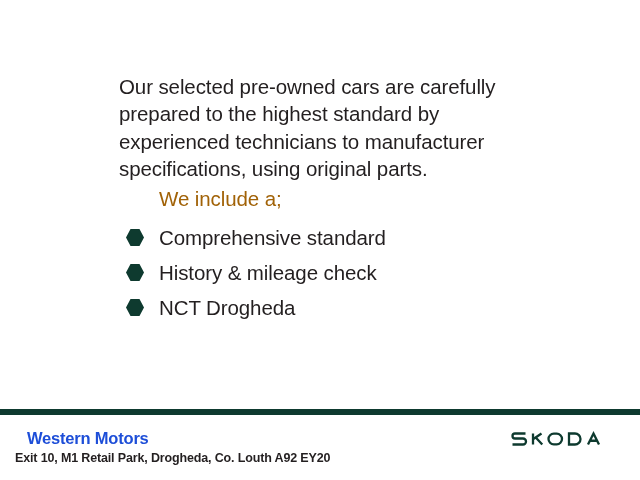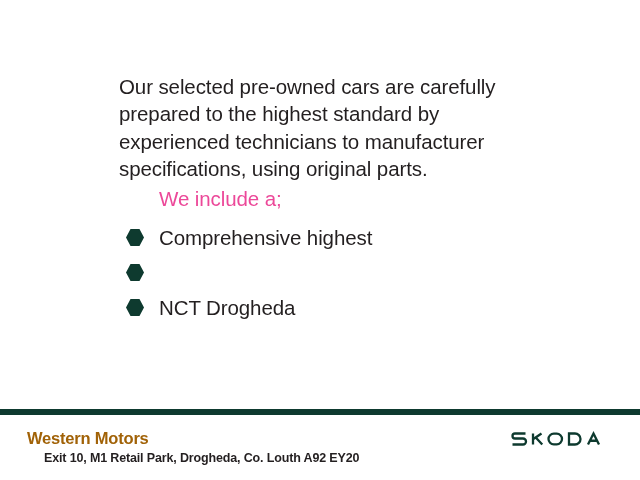--- a/index.html
+++ b/index.html
@@ -38,21 +38,21 @@
     white-space: pre-line;
   }
 
   
   .include-line {
     position: absolute;
     left: 159px;
     top: 186px;
     font-size: 20.5px;
     line-height: 26px;
-    color: #ec4899;
+    color: #a16207;
     letter-spacing: -0.1px;
   }
 
   
   .benefits {
     position: absolute;
     left: 119px;
     top: 220px;
     width: 470px;
     margin: 0;
@@ -97,26 +97,26 @@
     width: 640px;
     height: 65px;
     background: #ffffff;
   }
   .dealer-name {
     position: absolute;
     left: 27px;
     top: 14px;
     font-size: 16.5px;
     font-weight: 700;
-    color: #a16207;
+    color: #1d4ed8;
     letter-spacing: -0.2px;
   }
   .dealer-address {
     position: absolute;
-    left: 44px;
+    left: 15px;
     top: 36px;
     font-size: 12.5px;
     font-weight: 700;
     color: #231f20;
     letter-spacing: -0.15px;
   }
   .brand-logo {
     position: absolute;
     right: 31px;
     top: 14px;
@@ -130,24 +130,25 @@
 
 <div class="ad-card">
 
   <p class="intro">Our selected pre-owned cars are carefully prepared to the highest standard by experienced technicians  to manufacturer specifications, using original parts.</p>
 
   <div class="include-line">We include a;</div>
 
   <ul class="benefits">
     <li class="benefit-row">
       <span class="hex-bullet"></span>
-      <span class="benefit-label">Comprehensive highest</span>
+      <span class="benefit-label">Comprehensive standard</span>
     </li>
     <li class="benefit-row">
       <span class="hex-bullet"></span>
+      <span class="benefit-label">History &amp; mileage check</span>
     </li>
     <li class="benefit-row">
       <span class="hex-bullet"></span>
       <span class="benefit-label">NCT Drogheda</span>
     </li>
   </ul>
 
   <div class="footer-rule"></div>
 
   <div class="footer">

